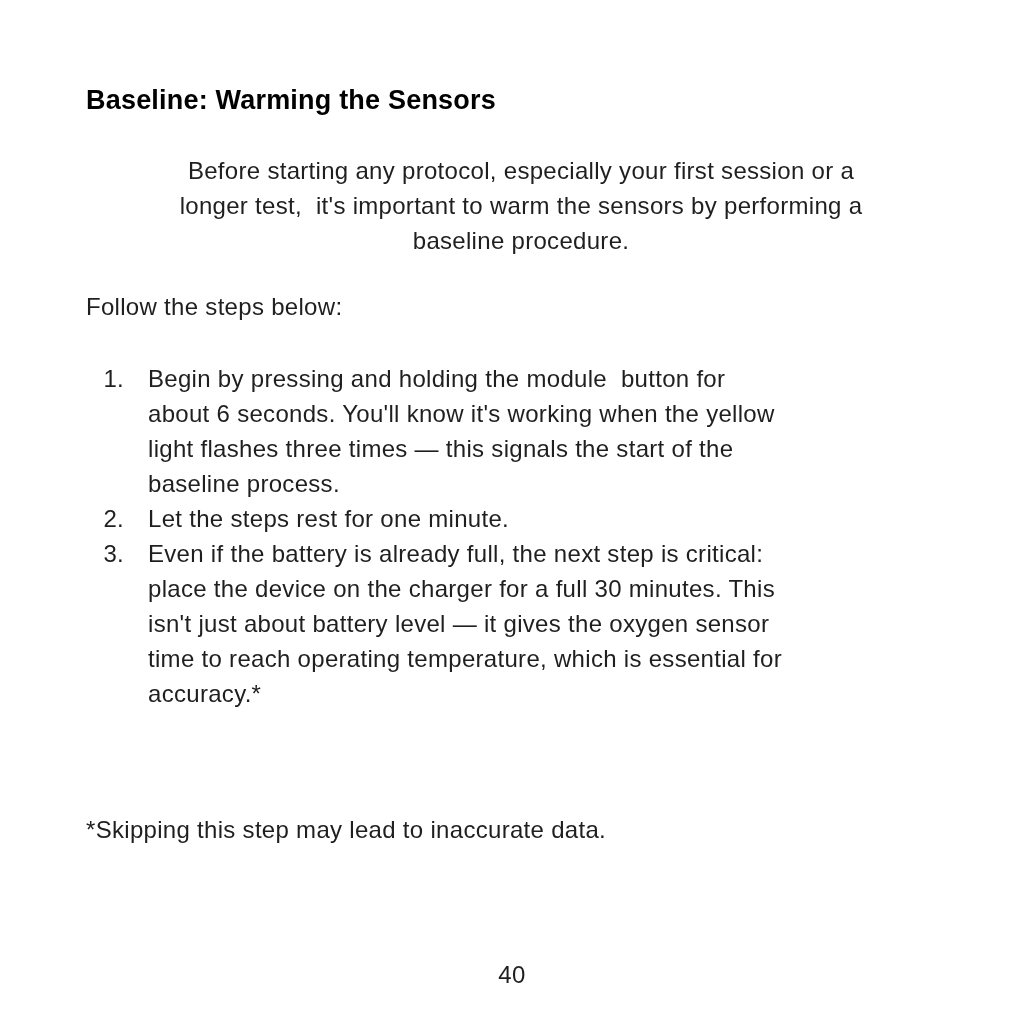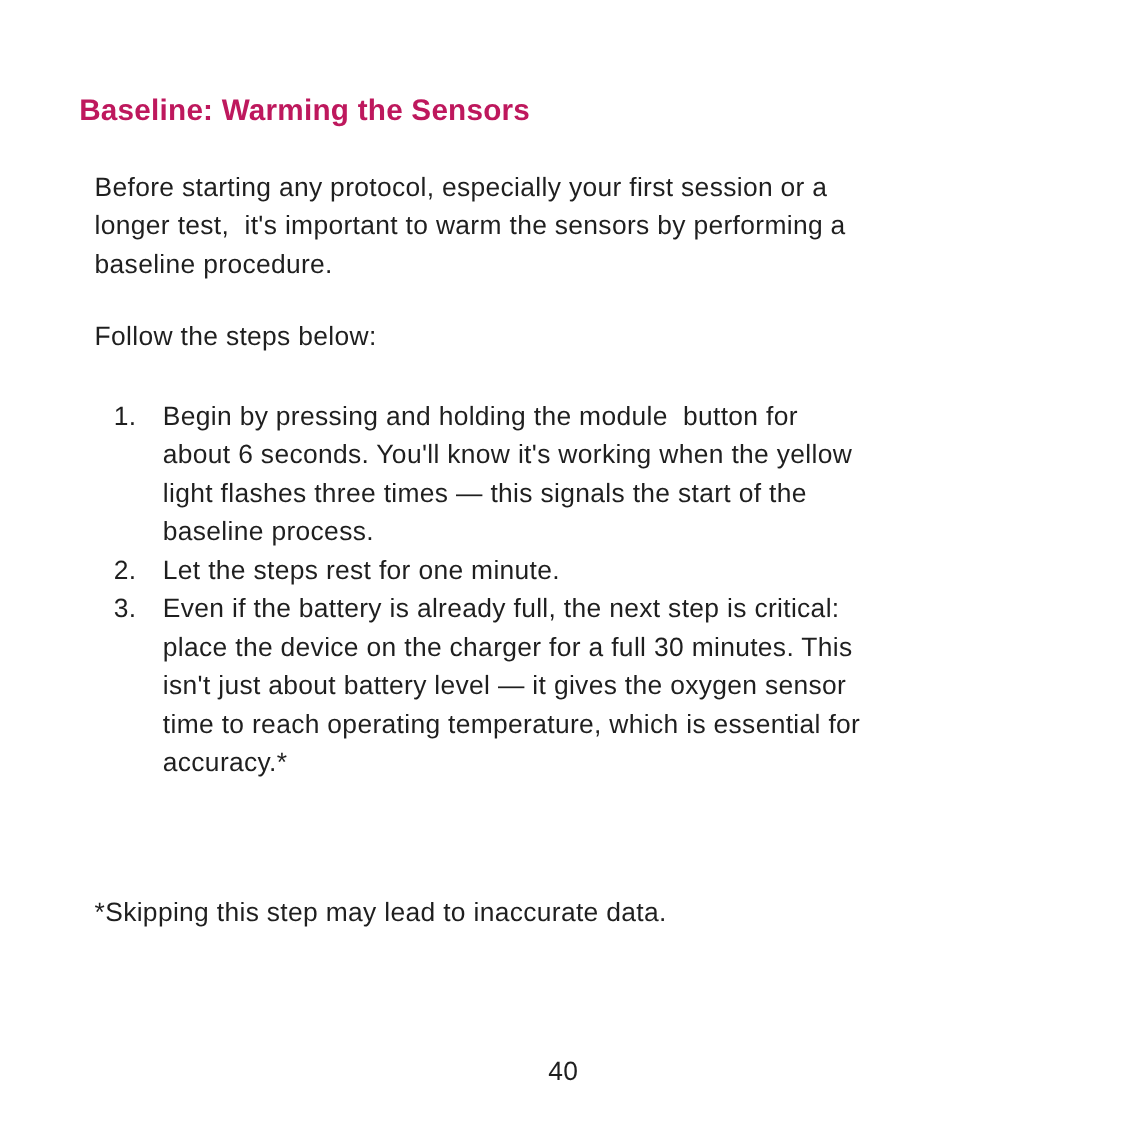--- a/index.html
+++ b/index.html
@@ -14,41 +14,42 @@
     font-family: "Liberation Sans", sans-serif;
     position: relative;
     overflow: hidden;
   }
   .doc-page {
     position: absolute;
     inset: 0;
   }
   .doc-heading {
     position: absolute;
-    left: 72px;
+    left: 86px;
     top: 85px;
     margin: 0;
     font-size: 27px;
     font-weight: 700;
     letter-spacing: 0.2px;
-    color: #be185d;
+    color: #000000;
   }
   .body-text {
     font-size: 24px;
     line-height: 35px;
     letter-spacing: 0.3px;
     font-weight: 400;
     white-space: pre-wrap;
   }
   .doc-intro {
     position: absolute;
     left: 86px;
     top: 153px;
     width: 870px;
     margin: 0;
+    text-align: center;
   }
   .doc-steps-label {
     position: absolute;
     left: 86px;
     top: 289px;
     width: 870px;
     margin: 0;
   }
   .doc-steps {
     position: absolute;

